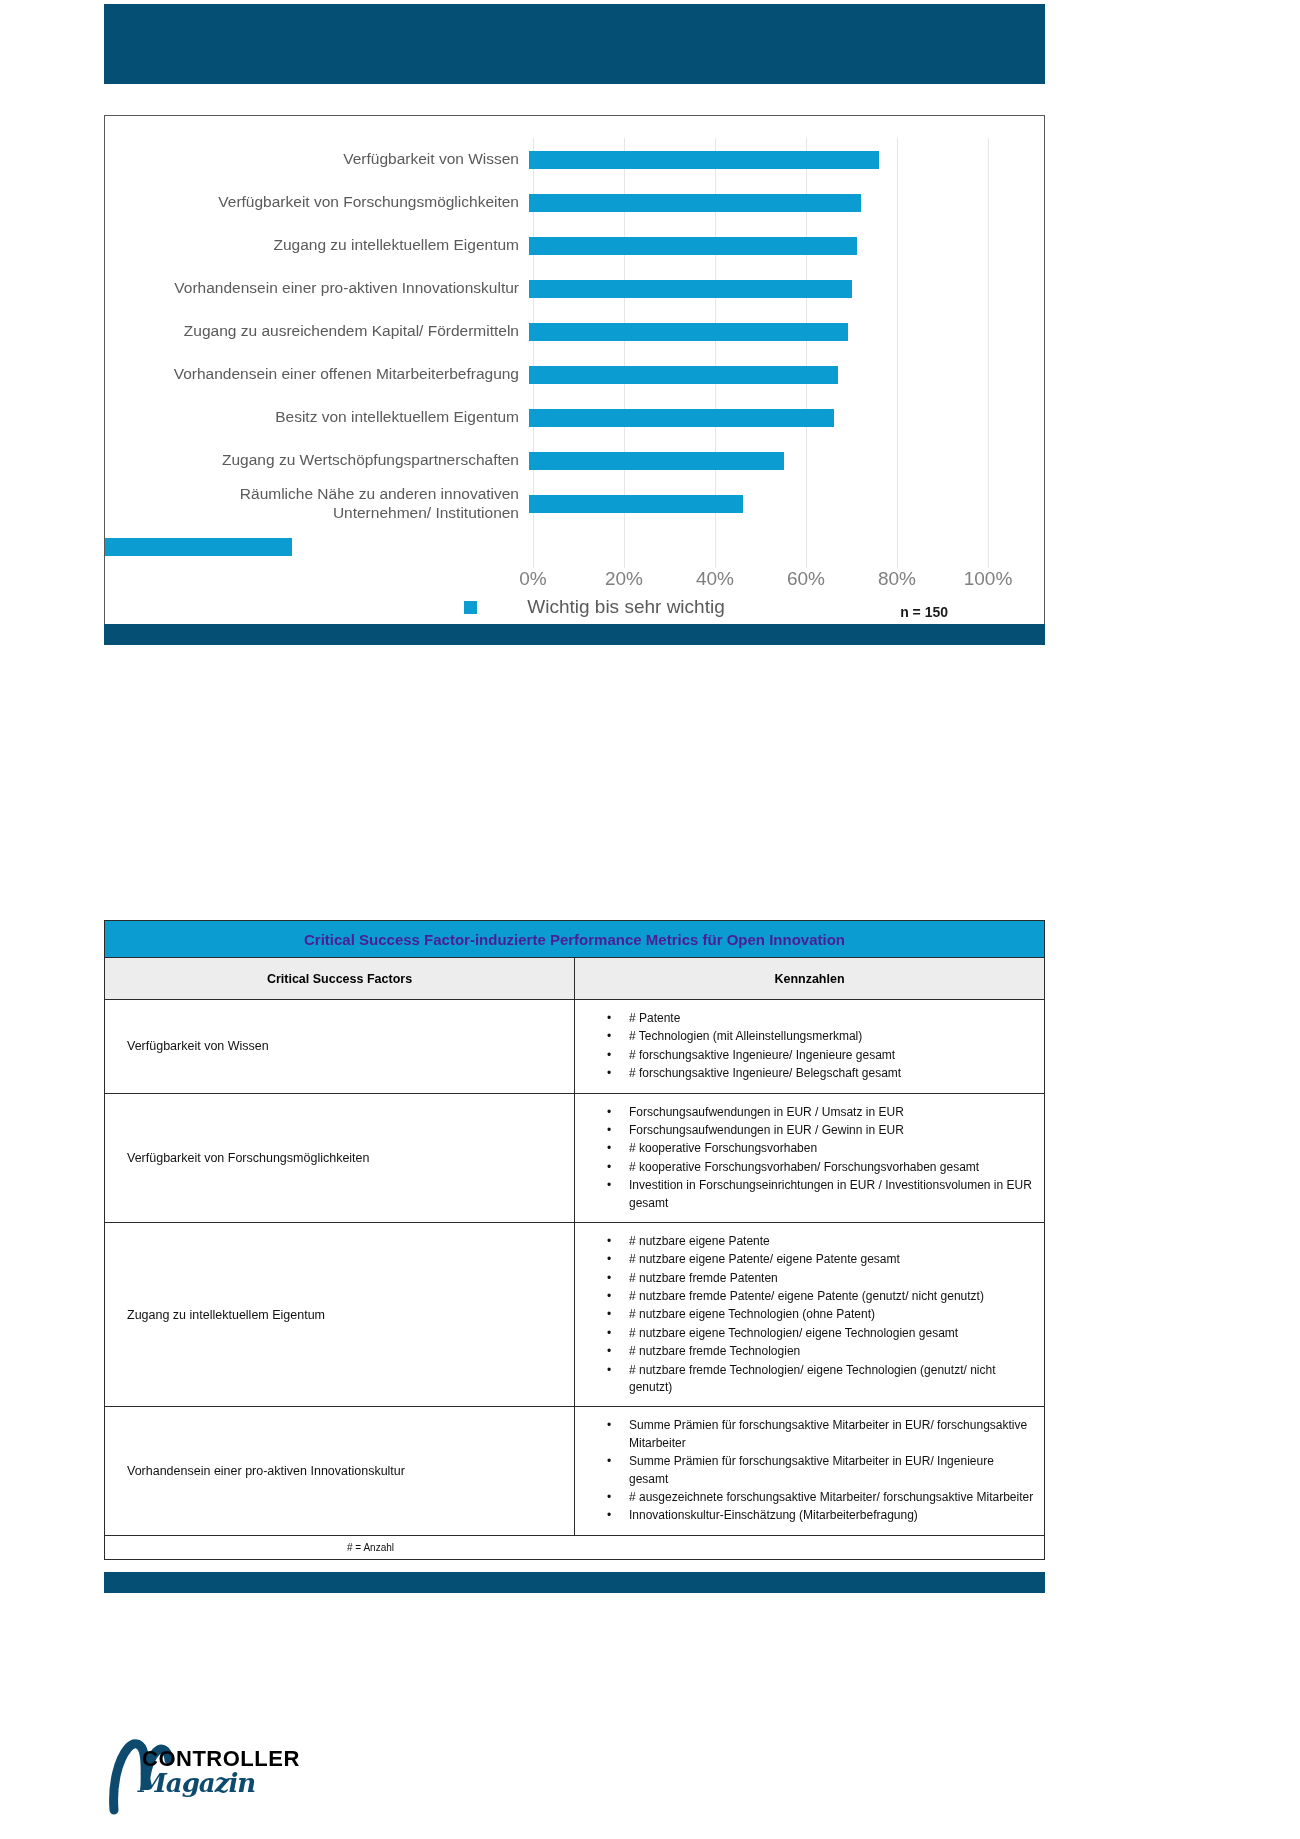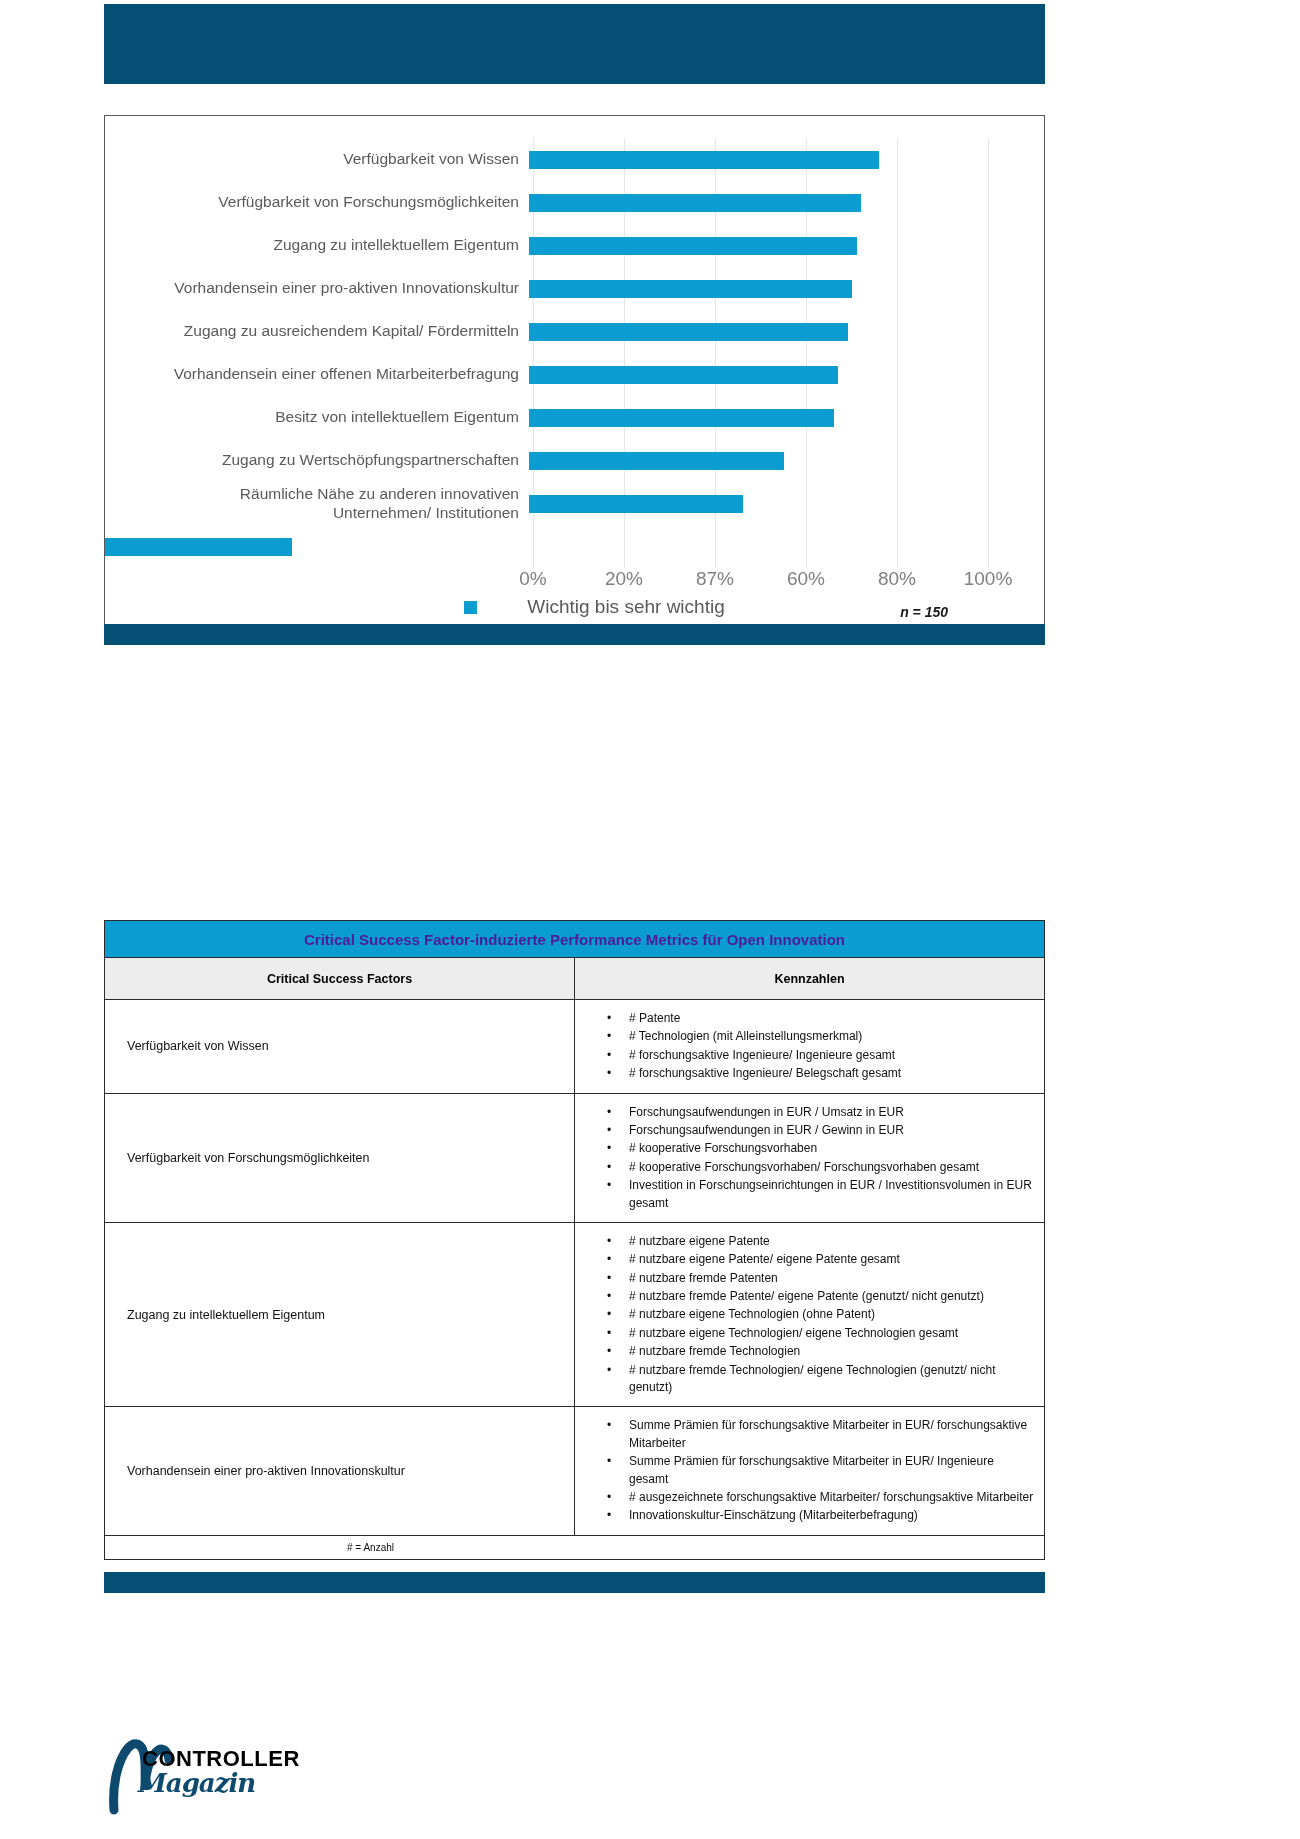--- a/index.html
+++ b/index.html
@@ -92,21 +92,21 @@
     padding-left:40px; box-sizing:border-box;gap:44px;
   }
   .legend-swatch {
     width:13px; height:13px; background:#0B9DD1; margin-right:6px;
     display:inline-block;
   }
   .legend-text { font-size:19px; color:#5a5a5a; }
 
   .nnote {
     position:absolute; right:96px; top:488px;
-    font-size:14px; color:#1a1a1a; font-weight:bold;font-style:italic;
+    font-size:14px; color:#1a1a1a; font-weight:bold;
   }
 
   
   .table-block {
     position:absolute; left:104px; top:920px;
     width:941px;
   }
   table.metrics {
     width:941px;
     border-collapse:collapse;
@@ -269,21 +269,21 @@
         <div class="row">
           <div class="row-track">
             <div class="bar" title="41%" style="width: 186.55px; background: rgb(11, 157, 209);"></div>
           </div>
         </div>
       </div>
 
     <div class="xaxis" id="xaxis">
         <div class="xtick" style="left: 0px;">0%</div>
         <div class="xtick" style="left: 91px;">20%</div>
-        <div class="xtick" style="left: 182px;">87%</div>
+        <div class="xtick" style="left: 182px;">40%</div>
         <div class="xtick" style="left: 273px;">60%</div>
         <div class="xtick" style="left: 364px;">80%</div>
         <div class="xtick" style="left: 455px;">100%</div>
       </div>
 
     <div class="legend">
       <span class="legend-swatch"></span>
       <span class="legend-text">Wichtig bis sehr wichtig</span>
     </div>
 

